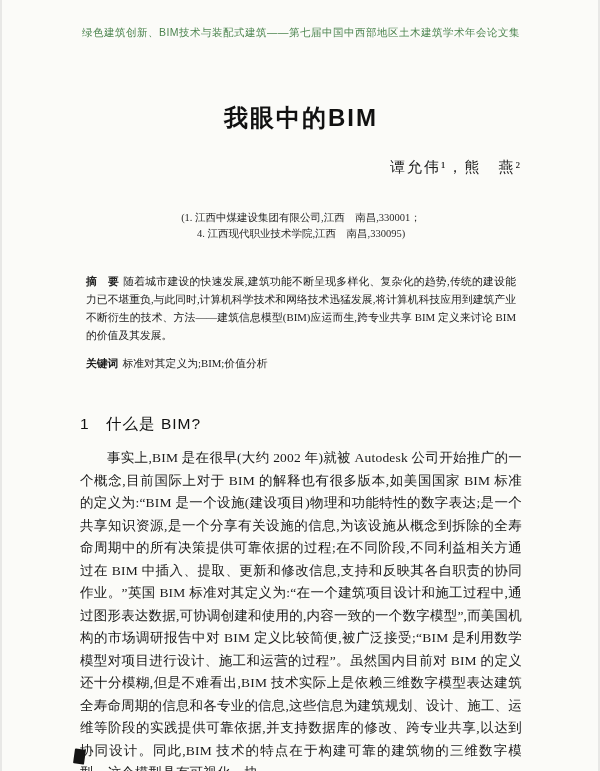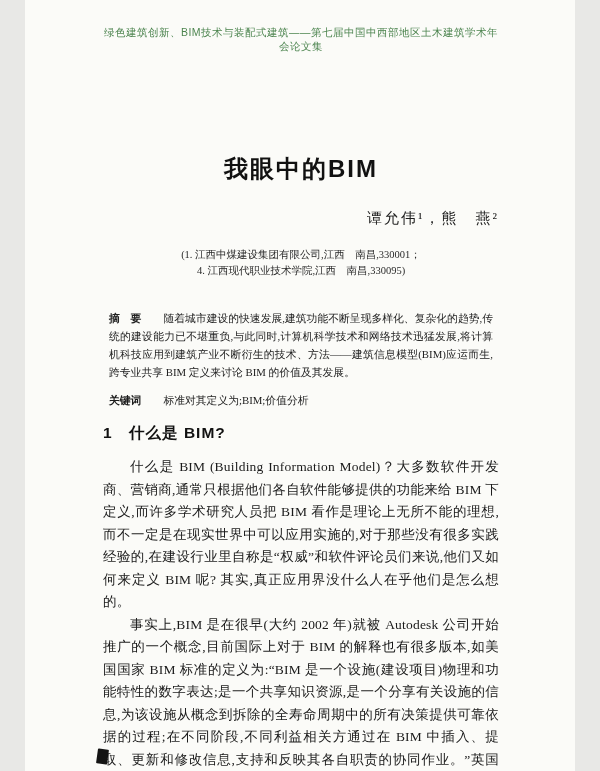--- a/index.html
+++ b/index.html
@@ -1,82 +1,82 @@
 <!DOCTYPE html>
 <html><head>
 <meta charset="utf-8">
 <style>
   * { margin: 0; padding: 0; box-sizing: border-box; }
   html, body { background: #e8e8e6; }
   .page {
     position: relative;
-    width: 550px;
+    width: 596px;
     height: 771px;
     margin: 0 auto;
     background: #fbfbf8;
     overflow: hidden;
     font-family: "Liberation Serif", serif;
     color: #1c1c1c;
   }
   .inner {
     padding: 26px 76px 0 78px;
   }
   .conf-header {
     text-align: center;
     font-size: 10.5px;
     letter-spacing: 0.5px;
     color: #3e7a40;
     font-family: "Liberation Sans", sans-serif;
     opacity: 0.92;
   }
   .paper-title {
-    margin-top: 99px;
+    margin-top: 62px;
     text-align: center;
     font-size: 24px;
     font-weight: bold;
     letter-spacing: 2px;
     font-family: "Liberation Sans", sans-serif;
     color: #111;
   }
   .authors {
     margin-top: 24px;
     text-align: right;
     font-size: 15px;
     letter-spacing: 2px;
   }
   .affiliations {
-    margin-top: 19px;
+    margin-top: 33px;
     text-align: center;
     font-size: 10.5px;
     line-height: 16px;
     color: #2a2a2a;
   }
   .abstract {
     margin-top: 30px;
     padding: 0 6px;
     font-size: 10.8px;
     line-height: 18px;
     text-align: justify;
     color: #222;
   }
   .abstract .label, .keywords .label {
     font-weight: bold;
     font-family: "Liberation Sans", sans-serif;
-    margin-right: 22px;
+    margin-right: 4px;
   }
   .keywords {
     margin-top: 10px;
     padding: 0 6px;
     font-size: 10.8px;
     line-height: 18px;
   }
   .section-heading {
-    margin-top: 14px;
+    margin-top: 42px;
     font-size: 15.5px;
-    font-weight: bold;
+    font-weight: normal;
     font-family: "Liberation Sans", sans-serif;
     letter-spacing: 1px;
     color: #111;
   }
   .body-text { margin-top: 12px; }
   .body-par {
     font-size: 13.5px;
     line-height: 22.5px;
     text-align: justify;
     text-indent: 2em;
@@ -114,19 +114,18 @@
       <span class="label">摘　要</span><span>随着城市建设的快速发展,建筑功能不断呈现多样化、复杂化的趋势,传统的建设能力已不堪重负,与此同时,计算机科学技术和网络技术迅猛发展,将计算机科技应用到建筑产业不断衍生的技术、方法——建筑信息模型(BIM)应运而生,跨专业共享 BIM 定义来讨论 BIM 的价值及其发展。</span>
     </p>
 
     <p class="keywords">
       <span class="label">关键词</span><span>标准对其定义为;BIM;价值分析</span>
     </p>
 
     <h2 class="section-heading">1　什么是 BIM?</h2>
 
     <div class="body-text">
-      <p class="body-par">什么是 BIM (Building Information Model)？大多数软件开发商、营销商,通常只根据他们各自软件能够提供的功能来给 BIM 下定义,而许多学术研究人员把 BIM 看作是理论上无所不能的理想,而不一定是在现实世界中可以应用实施的,对于那些没有很多实践经验的,在建设行业里自称是“权威”和软件评论员们来说,他们又如何来定义 BIM 呢? 其实,真正应用界没什么人在乎他们是怎么想的。</p>
       <p class="body-par">事实上,BIM 是在很早(大约 2002 年)就被 Autodesk 公司开始推广的一个概念,目前国际上对于 BIM 的解释也有很多版本,如美国国家 BIM 标准的定义为:“BIM 是一个设施(建设项目)物理和功能特性的数字表达;是一个共享知识资源,是一个分享有关设施的信息,为该设施从概念到拆除的全寿命周期中的所有决策提供可靠依据的过程;在不同阶段,不同利益相关方通过在 BIM 中插入、提取、更新和修改信息,支持和反映其各自职责的协同作业。”英国 BIM 标准对其定义为:“在一个建筑项目设计和施工过程中,通过图形表达数据,可协调创建和使用的,内容一致的一个数字模型”,而美国机构的市场调研报告中对 BIM 定义比较简便,被广泛接受;“BIM 是利用数学模型对项目进行设计、施工和运营的过程”。虽然国内目前对 BIM 的定义还十分模糊,但是不难看出,BIM 技术实际上是依赖三维数字模型表达建筑全寿命周期的信息和各专业的信息,这些信息为建筑规划、设计、施工、运维等阶段的实践提供可靠依据,并支持数据库的修改、跨专业共享,以达到协同设计。同此,BIM 技术的特点在于构建可靠的建筑物的三维数字模型。这个模型具有可视化、协</p>
     </div>
   </div>
 
   <div class="scan-artifact"></div>
 </div>
 
 </body></html>

